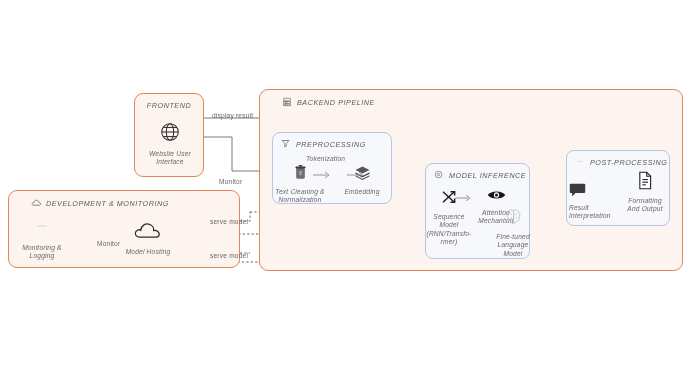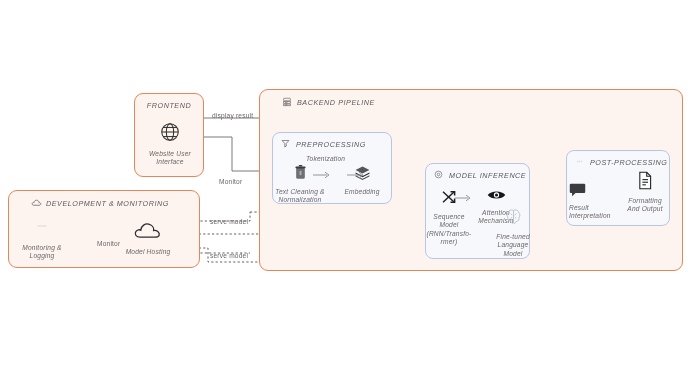--- a/index.html
+++ b/index.html
@@ -306,21 +306,21 @@
           <line x1="6" y1="10" x2="12.5" y2="10"></line>
           <line x1="6" y1="13" x2="12.5" y2="13"></line>
           <line x1="6" y1="16" x2="10" y2="16"></line>
         </svg>
       </span>
       <span class="lbl" style="white-space:pre-line;">Formatting
 And Output</span>
     </div>
   </div>
 
-  <div class="grp orange" style="left:8px; top:190px; width:192px; height:78px;">
+  <div class="grp orange" style="left:8px; top:190px; width:232px; height:78px;">
     <div class="grp-head">
       <span class="head-ico">
         <svg width="11" height="9" viewBox="0 0 24 18" fill="none" stroke="#6a6668" stroke-width="1.7">
           <path d="M6.5 15 C3 15, 1.5 12.4, 3 10.2 C4 8.7, 6 8.5, 6.8 9 C7 5.5, 10.5 3, 13.8 4.2 C16.4 5.1, 17.4 7.5, 17.2 9.2 C20 9, 22 11, 21.2 13.2 C20.7 14.6, 19.2 15, 18 15 z"></path>
         </svg>
       </span>
       <span>DEVELOPMENT &amp; MONITORING</span>
     </div>
 
     <div class="node" style="left:4px; top:26px; width:58px;">

